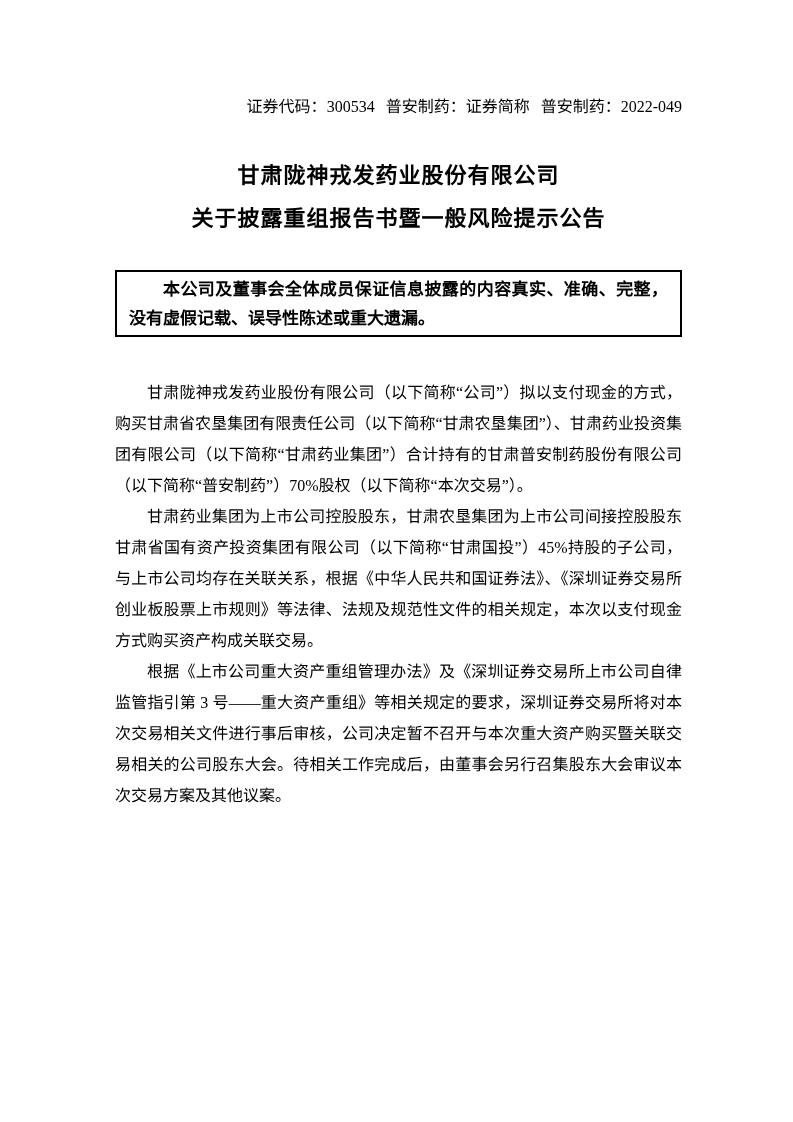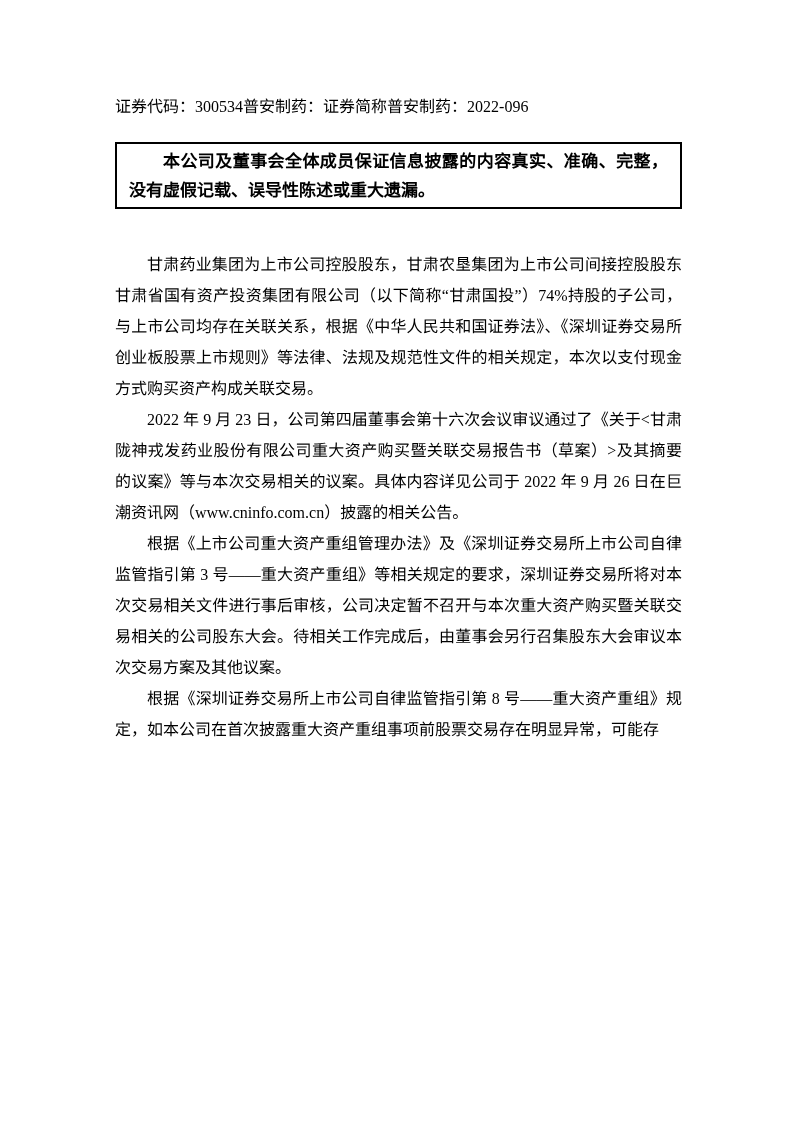--- a/index.html
+++ b/index.html
@@ -17,36 +17,37 @@
     overflow: hidden;
     margin: 0 auto;
   }
   .content {
     width: 567px;
     margin-left: 115px;
   }
   .header-row {
     padding-top: 96px;
     display: flex;
-    justify-content: flex-start;
+    justify-content: flex-end;
     align-items: baseline;
     font-size: 16px;
     line-height: 22px;
     white-space: nowrap;
+    gap: 11px;
   }
   .title-block {
     margin-top: 36px;
     text-align: center;
     font-size: 22px;
     font-weight: bold;
     line-height: 43px;
   }
   .title-line { display: block; letter-spacing: 1px; }
   .statement-box {
-    margin-top: 24px;
+    margin-top: 30px;
     border: 2px solid #000000;
     padding: 3px 12px 2px 12px;
   }
   .statement-box p {
     margin: 0;
     font-size: 17px;
     font-weight: bold;
     line-height: 29px;
     text-indent: 2em;
     text-align: justify;
@@ -65,29 +66,32 @@
 </style>
 </head>
 <body>
 
 <div class="page">
   <div class="content">
 
     <div class="header-row">
       <span><span>证券代码：</span><span>300534</span></span>
       <span><span>普安制药：</span><span>证券简称</span></span>
-      <span><span>普安制药：</span><span>2022-096</span></span>
+      <span><span>普安制药：</span><span>2022-049</span></span>
     </div>
 
+    <h1 class="title-block">
+      <span class="title-line">甘肃陇神戎发药业股份有限公司</span>
+      <span class="title-line">关于披露重组报告书暨一般风险提示公告</span>
+    </h1>
 
     <div class="statement-box">
       <p>本公司及董事会全体成员保证信息披露的内容真实、准确、完整，没有虚假记载、误导性陈述或重大遗漏。</p>
     </div>
 
     <div class="body-text">
-      <p>甘肃药业集团为上市公司控股股东，甘肃农垦集团为上市公司间接控股股东甘肃省国有资产投资集团有限公司（以下简称“甘肃国投”）74%持股的子公司，与上市公司均存在关联关系，根据《中华人民共和国证券法》、《深圳证券交易所创业板股票上市规则》等法律、法规及规范性文件的相关规定，本次以支付现金方式购买资产构成关联交易。</p>
-      <p>2022 年 9 月 23 日，公司第四届董事会第十六次会议审议通过了《关于&lt;甘肃陇神戎发药业股份有限公司重大资产购买暨关联交易报告书（草案）&gt;及其摘要的议案》等与本次交易相关的议案。具体内容详见公司于 2022 年 9 月 26 日在巨潮资讯网（www.cninfo.com.cn）披露的相关公告。</p>
+      <p>甘肃陇神戎发药业股份有限公司（以下简称“公司”）拟以支付现金的方式，购买甘肃省农垦集团有限责任公司（以下简称“甘肃农垦集团”）、甘肃药业投资集团有限公司（以下简称“甘肃药业集团”）合计持有的甘肃普安制药股份有限公司（以下简称“普安制药”）70%股权（以下简称“本次交易”）。</p>
+      <p>甘肃药业集团为上市公司控股股东，甘肃农垦集团为上市公司间接控股股东甘肃省国有资产投资集团有限公司（以下简称“甘肃国投”）45%持股的子公司，与上市公司均存在关联关系，根据《中华人民共和国证券法》、《深圳证券交易所创业板股票上市规则》等法律、法规及规范性文件的相关规定，本次以支付现金方式购买资产构成关联交易。</p>
       <p>根据《上市公司重大资产重组管理办法》及《深圳证券交易所上市公司自律监管指引第 3 号——重大资产重组》等相关规定的要求，深圳证券交易所将对本次交易相关文件进行事后审核，公司决定暂不召开与本次重大资产购买暨关联交易相关的公司股东大会。待相关工作完成后，由董事会另行召集股东大会审议本次交易方案及其他议案。</p>
-      <p>根据《深圳证券交易所上市公司自律监管指引第 8 号——重大资产重组》规定，如本公司在首次披露重大资产重组事项前股票交易存在明显异常，可能存</p>
     </div>
 
   </div>
 </div>
 
 </body></html>

